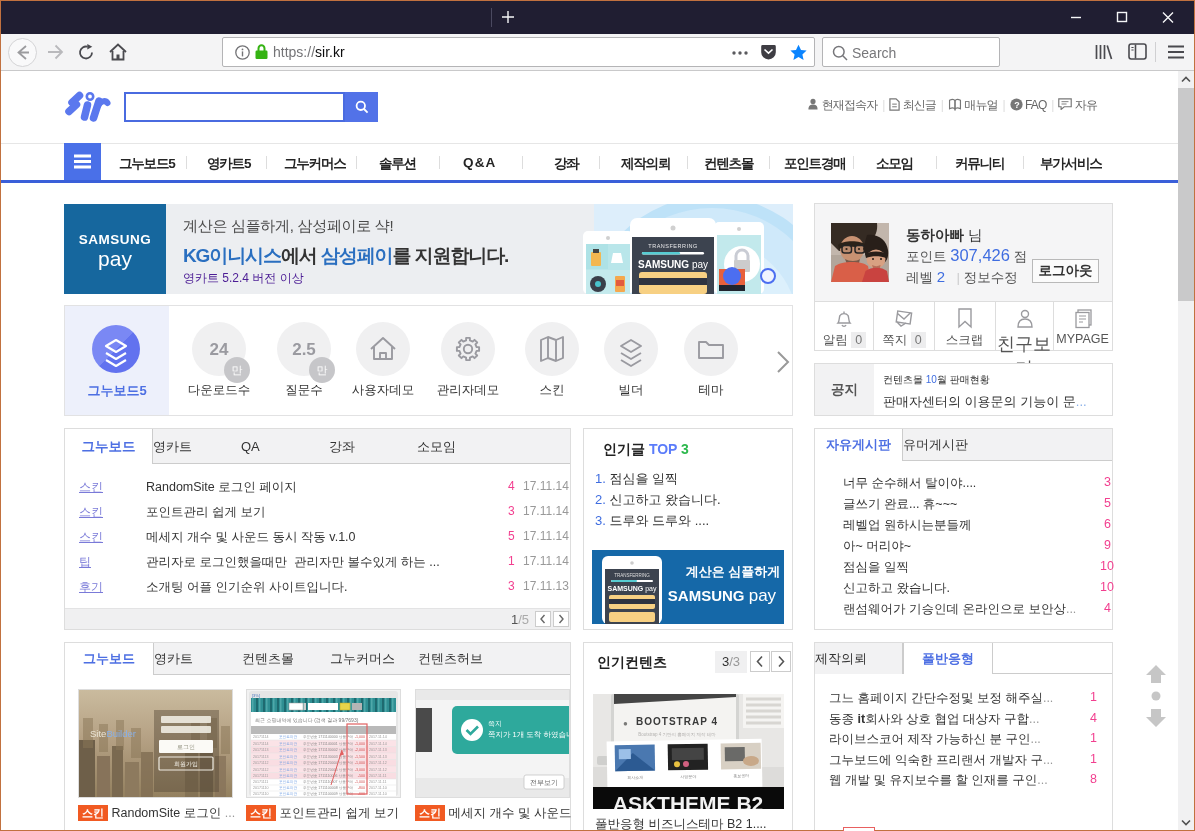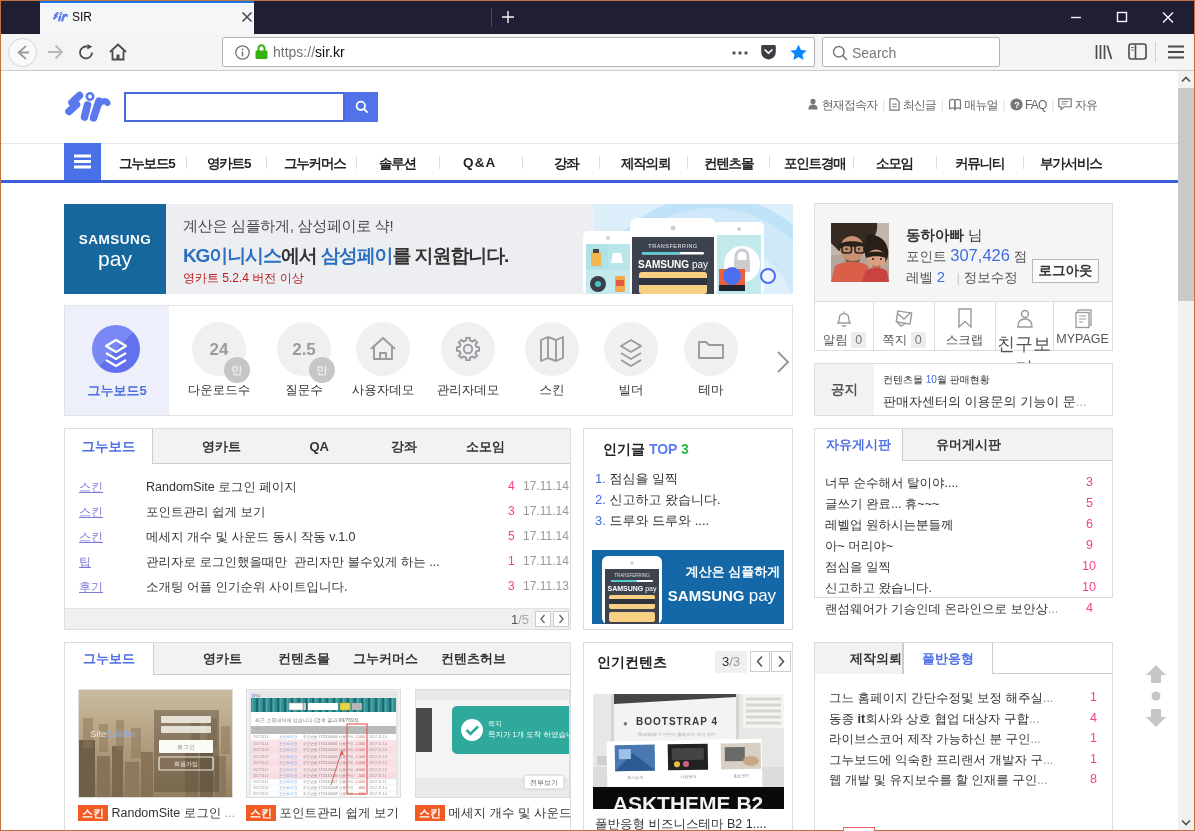--- a/index.html
+++ b/index.html
@@ -38,48 +38,29 @@
 #navline1 { position:absolute; left:1px; top:143px; width:1177px; height:1px; background:#e6e6e6; }
 #navrow { position:absolute; left:1px; top:144px; width:1177px; height:36px; background:#fff; }
 #hamb { position:absolute; left:63px; top:-1px; width:37px; height:38px; background:#4a70e8; }
 .navitem { position:absolute; top:11px; font-size:13.5px; letter-spacing:-1.2px; font-weight:bold; color:#252525; white-space:nowrap; }
 .navsep { position:absolute; top:12px; width:1px; height:13px; background:#ddd; }
 #navblue { position:absolute; left:1px; top:180px; width:1177px; height:3px; background:#3a5fd9; }
 
 .box { position:absolute; border:1px solid #ddd; background:#fff; }
 .tabhead { position:absolute; left:0; top:0; width:100%; background:#f2f2f3; border-bottom:1px solid #ccc; }
 .tab-active { position:absolute; top:0; background:#fff; border-right:1px solid #ccc; font-weight:bold; color:#4d6fe3; text-align:center; }
-.tab-rest { position:absolute; top:0; text-align:right; color:#333;font-weight:bold; }
+.tab-rest { position:absolute; top:0; text-align:left; color:#333; }
 .pink { color:#f23f8f; }
 .blue { color:#3f6de0; }
 </style>
 </head>
 <body>
 <div id="frame"></div>
 
 <div id="tabbar">
-  <div id="tab1">
-    <div class="topline"></div>
-    <svg class="abs" style="left:12px;top:9px" width="16" height="14" viewBox="0 0 48 40">
-      <g stroke="#5b78ee" stroke-width="6.5" stroke-linecap="round" fill="none">
-        <path d="M16.5 8.5 L9 15.5"></path>
-          <path d="M13.5 17.5 L6 24.5"></path>
-          <path d="M24.5 18 L21.5 30"></path>
-          <path d="M36 14 L30.5 31"></path>
-      </g>
-      <path d="M35 19 C37.5 13.5 42.5 13 44.5 16" stroke="#5b78ee" stroke-width="7" stroke-linecap="round" fill="none"></path>
-      <circle cx="27" cy="9.5" r="3.6" stroke="#5b78ee" stroke-width="3" fill="none"></circle>
-    </svg>
-    <span class="title">SIR</span>
-    <div class="tabclose" style="left:199px">
-      <svg width="16" height="16">
-          <path d="M3.5 3.5 L12.5 12.5 M12.5 3.5 L3.5 12.5" stroke="#4a4a4f" stroke-width="1.6"></path>
-        </svg>
-    </div>
-  </div>
   <div id="tabsep"></div>
   <div id="newtabplus">
     <svg width="20" height="20">
         <path d="M10 4 L10 16 M4 10 L16 10" stroke="#f5f6f7" stroke-width="1.4"></path>
       </svg>
   </div>
   <div class="winctl" style="left:1052px">
     <svg width="46" height="33">
         <path d="M18 16.5 L28 16.5" stroke="#f5f6f7" stroke-width="1.4"></path>
       </svg>
@@ -291,21 +272,21 @@
       <text x="609" y="64" font-size="10" fill="#fff" text-anchor="middle" font-family="Liberation Sans,sans-serif" font-weight="bold">SAMSUNG <tspan font-weight="normal">pay</tspan></text>
       <rect x="575" y="68" width="68" height="22" rx="3" fill="#f7d083"></rect>
       <rect x="575" y="74" width="68" height="7" fill="#2e3340"></rect>
     </g>
   </svg>
   <div class="abs" style="left:0;top:0;width:102px;height:90px;background:#16679e"></div>
   <div class="abs" style="left:0;top:28px;width:102px;text-align:center;color:#fff;font-size:13.5px;font-weight:bold;letter-spacing:0.5px">SAMSUNG</div>
   <div class="abs" style="left:0;top:43px;width:102px;text-align:center;color:#fff;font-size:21px">pay</div>
   <div class="abs" style="left:119px;top:39px;font-size:19px;letter-spacing:-1.1px;font-weight:bold;color:#333"><span style="color:#2a6fc0">KG이니시스</span>에서 <span style="color:#2a6fc0">삼성페이</span>를 지원합니다.</div>
   <div class="abs" style="left:119px;top:13px;font-size:15px;letter-spacing:-0.3px;color:#4a4a4a">계산은 심플하게, 삼성페이로 샥!</div>
-  <div class="abs" style="left:119px;top:66px;font-size:12px;color:#b91c1c">영카트 5.2.4 버전 이상</div>
+  <div class="abs" style="left:119px;top:66px;font-size:12px;color:#4c1d95">영카트 5.2.4 버전 이상</div>
 </div>
 
 <div class="abs" style="left:64px;top:305px;width:729px;height:111px;border:1px solid #e2e2e3;background:#fff">
   <div class="abs" style="left:0;top:0;width:104px;height:109px;background:#edf0fb"></div>
   <svg class="abs" style="left:0;top:0" width="727" height="109" viewBox="0 0 727 109">
     <defs>
         <linearGradient id="bluec" x1="0" y1="0" x2="1" y2="1">
           <stop offset="0.5" stop-color="#7a88f4"></stop>
           <stop offset="0.5" stop-color="#6272ef"></stop>
         </linearGradient>
@@ -474,26 +455,26 @@
   <div class="abs" style="left:180px;top:128px;width:58px;text-align:center;font-size:18px;color:#555">친구보기</div>
   <div class="abs" style="left:238px;top:128px;width:59px;text-align:center;font-size:12.5px;color:#555">MYPAGE</div>
 </div>
 
 <div class="box" style="left:814px;top:363px;width:299px;height:53px">
   <div class="abs" style="left:0;top:0;width:59px;height:51px;background:#f2f2f3;text-align:center;line-height:51px;font-size:13.5px;font-weight:bold;color:#555">공지</div>
   <div class="abs" style="left:68px;top:9px;font-size:10px;color:#333">컨텐츠몰 <span class="blue">10</span>월 판매현황</div>
   <div class="abs" style="left:68px;top:29px;font-size:13px;color:#333">판매자센터의 이용문의 기능이 문<span style="color:#8ab0e8">...</span></div>
 </div>
 
-<div class="box" style="left:814px;top:428px;width:299px;height:170px">
+<div class="box" style="left:814px;top:428px;width:299px;height:202px">
   <div class="tabhead" style="height:32px">
     <div class="tab-active" style="left:0;width:88px;height:32px;line-height:32px;font-size:13px">자유게시판</div>
     <div class="tab-rest" style="left:88px;width:98px;height:32px;line-height:32px;font-size:13px">유머게시판</div>
   </div>
-  <div class="abs" style="left:10px;top:46px;width:271px;font-size:12.5px;color:#333">
+  <div class="abs" style="left:28px;top:46px;width:271px;font-size:12.5px;color:#333">
     <div style="position:relative;height:21px">너무 순수해서 탈이야....<span class="abs pink" style="right:3px;font-size:12.5px">3</span></div>
     <div style="position:relative;height:21px">글쓰기 완료... 휴~~~<span class="abs pink" style="right:3px;font-size:12.5px">5</span></div>
     <div style="position:relative;height:21px">레벨업 원하시는분들께<span class="abs pink" style="right:3px;font-size:12.5px">6</span></div>
     <div style="position:relative;height:21px">아~ 머리야~<span class="abs pink" style="right:3px;font-size:12.5px">9</span></div>
     <div style="position:relative;height:21px">점심을 일찍<span class="abs pink" style="right:0px;font-size:12.5px">10</span></div>
     <div style="position:relative;height:21px">신고하고 왔습니다.<span class="abs pink" style="right:0px;font-size:12.5px">10</span></div>
     <div style="position:relative;height:21px">랜섬웨어가 기승인데 온라인으로 보안상<span style="color:#999">...</span><span class="abs pink" style="right:3px;font-size:12.5px">4</span></div>
   </div>
 </div>
 

